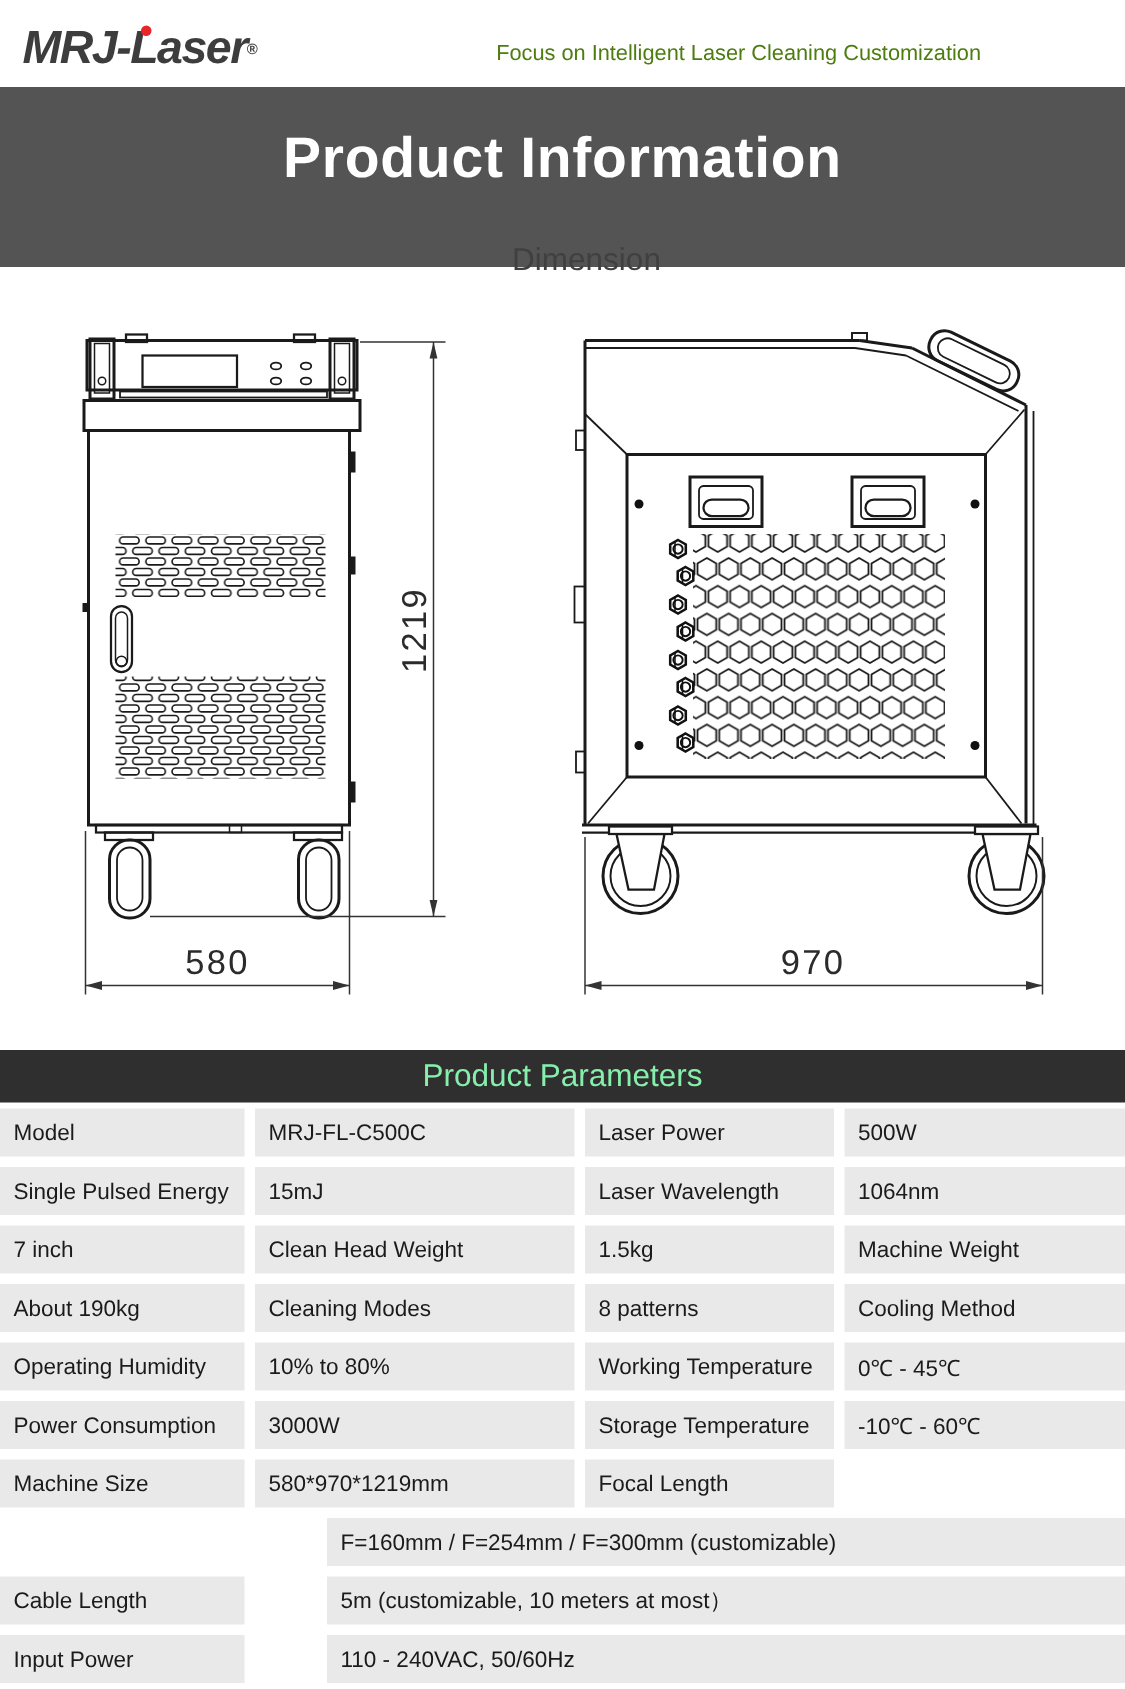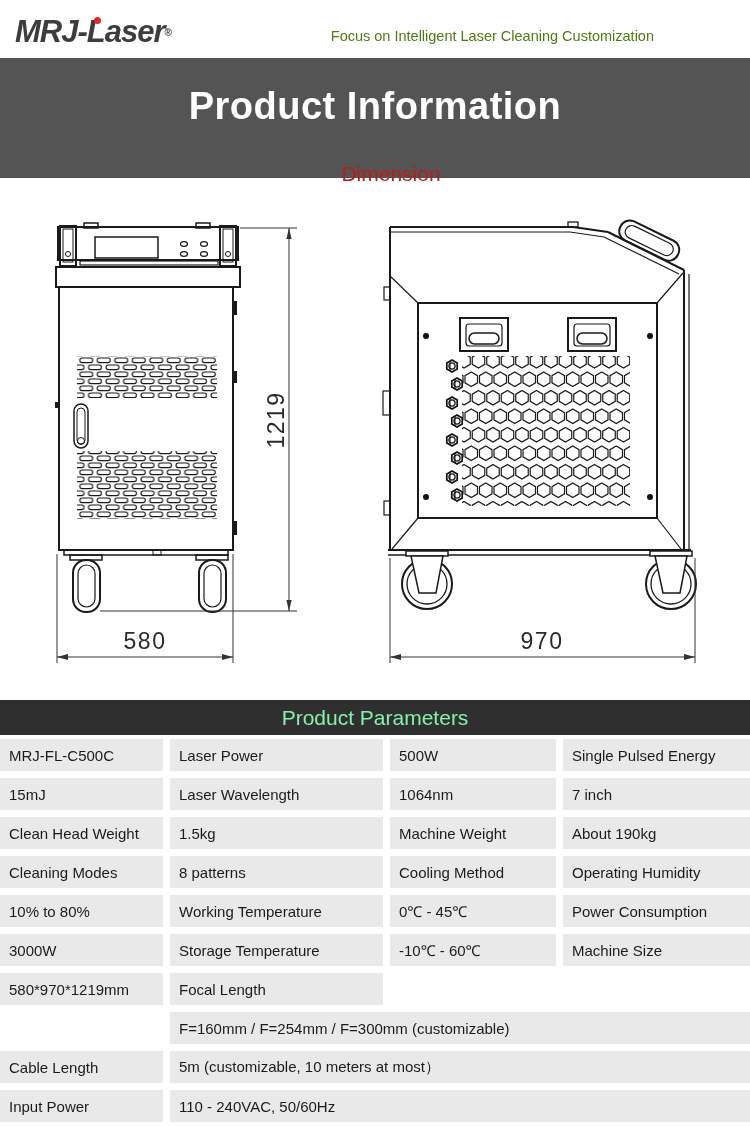--- a/index.html
+++ b/index.html
@@ -16,32 +16,32 @@
   .logo .reg { font-size:10px; font-style:normal; vertical-align:6px; letter-spacing:0; }
   .logo-dot { position:absolute; left:94px; top:17px; width:7px; height:7px; border-radius:50%; background:#e8262a; }
   .tagline { position:absolute; right:22px; top:28px; font-size:14.5px; color:#4d7c0f; }
   
   .info-banner { position:absolute; top:58px; left:0; width:750px; height:120px; background:#545454;
                  color:#fff; font-size:38px; font-weight:bold; text-align:center; line-height:96px; letter-spacing:0.5px; }
   .params-banner { position:absolute; top:700px; left:0; width:750px; height:35px; background:#2f2f2f;
                    color:#86efac; font-size:21px; text-align:center; line-height:35px; }
   
   .dim-heading { position:absolute; top:158px; left:0; width:750px; height:32px;
-                 font-size:21px; color:#b91c1c; text-align:center; line-height:32px;padding-left:32px; }
+                 font-size:21px; color:#404040; text-align:center; line-height:32px;padding-left:32px; }
   .drawing { position:absolute; top:200px; left:0; }
   .dim-text { font-family:"Liberation Sans", sans-serif; font-size:23px; fill:#2b2b2b; letter-spacing:1.5px; }
   
   .params-table {
     position:absolute; top:739px; left:0; width:750px;
     display:grid; grid-template-columns:163px 213px 166px 187px;
     grid-auto-rows:32px; column-gap:7px; row-gap:7px;
   }
   .cell { background:#e9e9e9; display:flex; align-items:center; padding-left:9px;
           font-size:15px; color:#1b1b1b; white-space:nowrap; overflow:hidden; }
-  .cell.span { grid-column:2 / 5; }
+  .cell.span { grid-column:2 / 5;margin-left:48px; }
 </style>
 </head>
 <body>
 
 <div class="page">
 
   <div class="topbar">
     <div class="logo"><span>MRJ-Laser</span><span class="reg">®</span></div>
     <div class="logo-dot"></div>
     <div class="tagline">Focus on Intelligent Laser Cleaning Customization</div>
@@ -201,20 +201,21 @@
       <line x1="390" y1="657" x2="695" y2="657"></line>
       <polygon points="390,657 401,654 401,660" fill="#333" stroke="none"></polygon>
       <polygon points="695,657 684,654 684,660" fill="#333" stroke="none"></polygon>
     </g>
     <text class="dim-text" x="542" y="649" text-anchor="middle">970</text>
   </svg>
 
   <div class="params-banner">Product Parameters</div>
 
   <div class="params-table">
+    <div class="cell">Model</div>
     <div class="cell">MRJ-FL-C500C</div>
     <div class="cell">Laser Power</div>
     <div class="cell">500W</div>
 
     <div class="cell">Single Pulsed Energy</div>
     <div class="cell">15mJ</div>
     <div class="cell">Laser Wavelength</div>
     <div class="cell">1064nm</div>
 
     <div class="cell">7 inch</div>

